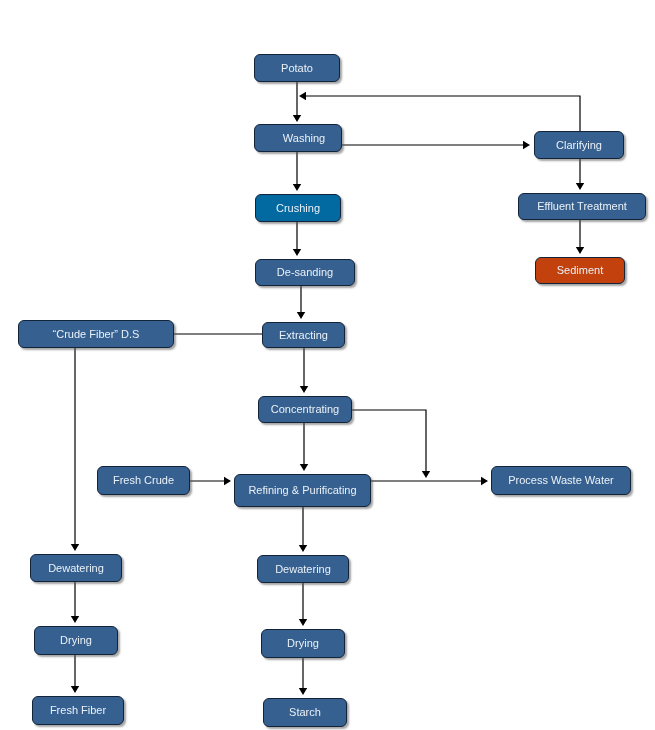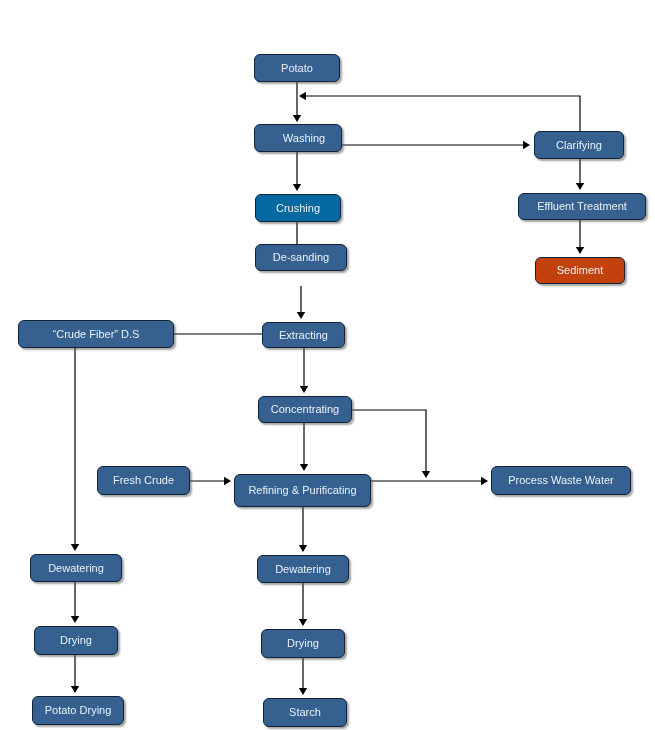--- a/index.html
+++ b/index.html
@@ -162,21 +162,21 @@
       </div>
       <div class="node" style="left: 518px; top: 193px; width: 128px; height: 27px; background: rgb(54, 96, 143); border-color: rgb(19, 35, 58); color: rgb(234, 241, 248);">
         <span class="node-label">Effluent Treatment</span>
       </div>
       <div class="node" style="left: 535px; top: 257px; width: 90px; height: 27px; background: #c2410c; border-color: rgb(19, 35, 58); color: rgb(234, 241, 248);">
         <span class="node-label">Sediment</span>
       </div>
       <div class="node" style="left: 255px; top: 194px; width: 86px; height: 28px; background: #0369a1; border-color: rgb(19, 35, 58); color: rgb(234, 241, 248);">
         <span class="node-label">Crushing</span>
       </div>
-      <div class="node" style="left: 255px; top: 244px; width: 92px; height: 27px; background: rgb(54, 96, 143); border-color: rgb(19, 35, 58); color: rgb(234, 241, 248);">
+      <div class="node" style="left: 255px; top: 259px; width: 100px; height: 27px; background: rgb(54, 96, 143); border-color: rgb(19, 35, 58); color: rgb(234, 241, 248);">
         <span class="node-label">De-sanding</span>
       </div>
       <div class="node" style="left: 262px; top: 322px; width: 83px; height: 26px; background: rgb(54, 96, 143); border-color: rgb(19, 35, 58); color: rgb(234, 241, 248);">
         <span class="node-label">Extracting</span>
       </div>
       <div class="node" style="left: 18px; top: 320px; width: 156px; height: 28px; background: rgb(54, 96, 143); border-color: rgb(19, 35, 58); color: rgb(234, 241, 248);">
         <span class="node-label">“Crude Fiber” D.S</span>
       </div>
       <div class="node" style="left: 258px; top: 396px; width: 94px; height: 27px; background: rgb(54, 96, 143); border-color: rgb(19, 35, 58); color: rgb(234, 241, 248);">
         <span class="node-label">Concentrating</span>
@@ -190,21 +190,21 @@
       <div class="node" style="left: 491px; top: 466px; width: 140px; height: 29px; background: rgb(54, 96, 143); border-color: rgb(19, 35, 58); color: rgb(234, 241, 248);">
         <span class="node-label">Process Waste Water</span>
       </div>
       <div class="node" style="left: 30px; top: 554px; width: 92px; height: 28px; background: rgb(54, 96, 143); border-color: rgb(19, 35, 58); color: rgb(234, 241, 248);">
         <span class="node-label">Dewatering</span>
       </div>
       <div class="node" style="left: 34px; top: 626px; width: 84px; height: 29px; background: rgb(54, 96, 143); border-color: rgb(19, 35, 58); color: rgb(234, 241, 248);">
         <span class="node-label">Drying</span>
       </div>
       <div class="node" style="left: 32px; top: 696px; width: 92px; height: 29px; background: rgb(54, 96, 143); border-color: rgb(19, 35, 58); color: rgb(234, 241, 248);">
-        <span class="node-label">Potato Drying</span>
+        <span class="node-label">Fresh Fiber</span>
       </div>
       <div class="node" style="left: 257px; top: 555px; width: 92px; height: 28px; background: rgb(54, 96, 143); border-color: rgb(19, 35, 58); color: rgb(234, 241, 248);">
         <span class="node-label">Dewatering</span>
       </div>
       <div class="node" style="left: 261px; top: 629px; width: 84px; height: 29px; background: rgb(54, 96, 143); border-color: rgb(19, 35, 58); color: rgb(234, 241, 248);">
         <span class="node-label">Drying</span>
       </div>
       <div class="node" style="left: 263px; top: 698px; width: 84px; height: 29px; background: rgb(54, 96, 143); border-color: rgb(19, 35, 58); color: rgb(234, 241, 248);">
         <span class="node-label">Starch</span>
       </div>

